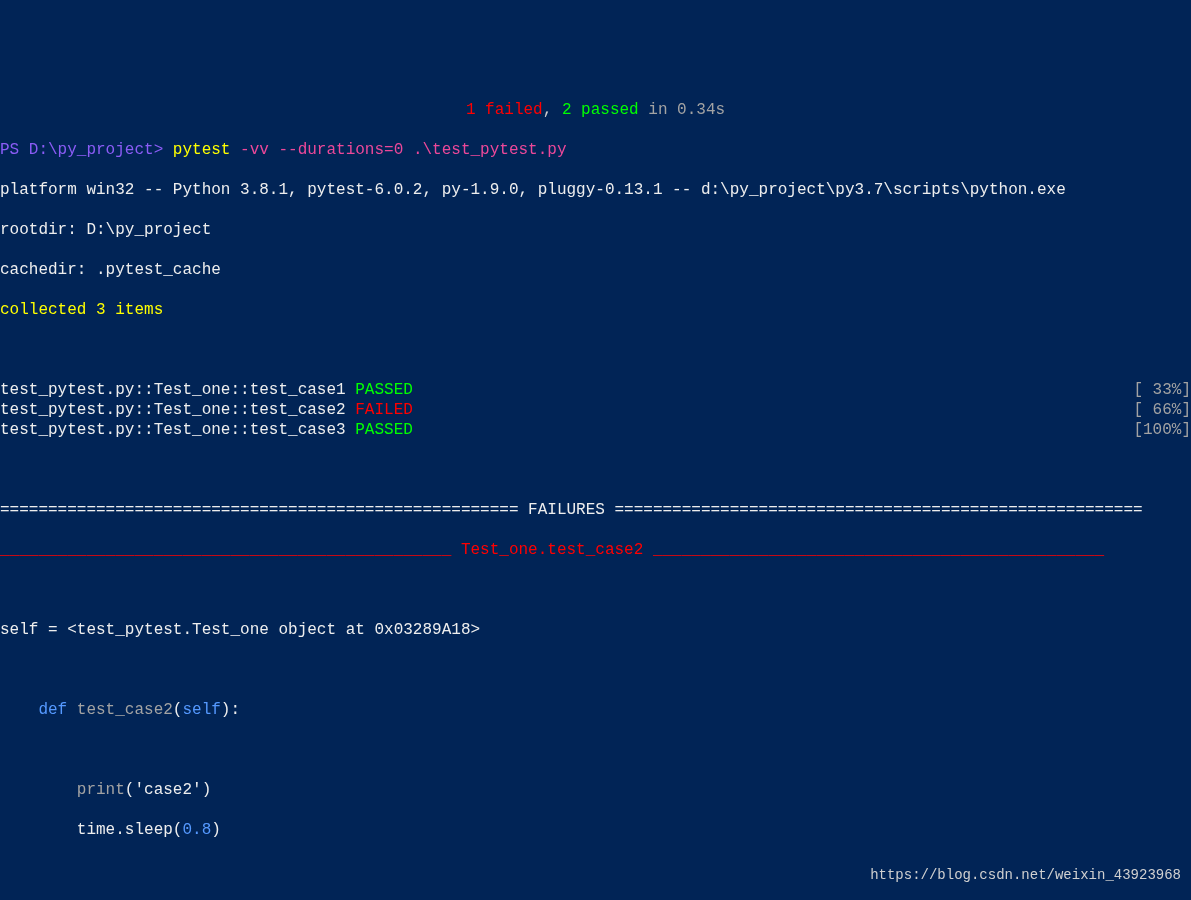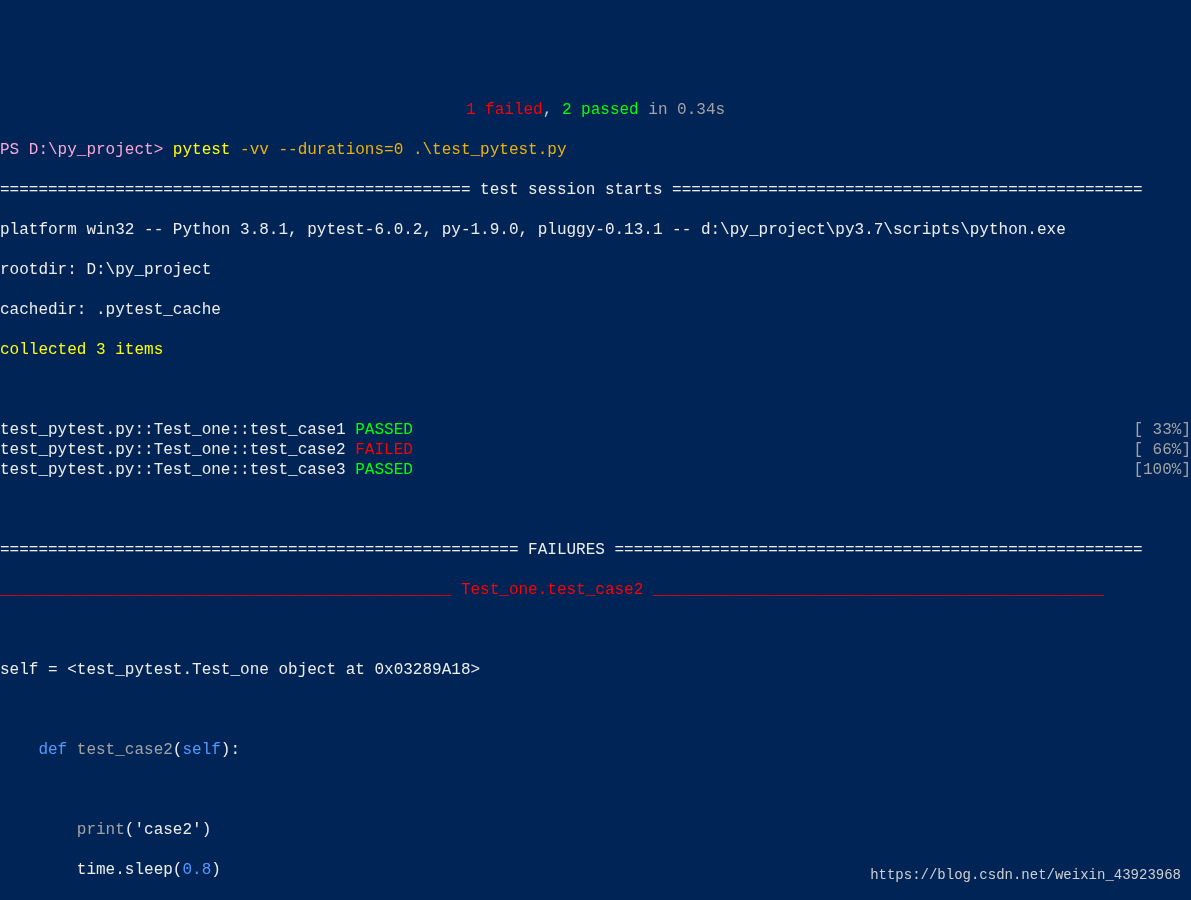--- a/index.html
+++ b/index.html
@@ -12,23 +12,23 @@
       color: #cccccc;
       font-family: "Consolas", "Courier New", monospace;
       font-size: 16px;
       line-height: 20px;
       white-space: pre;
       width: 1191px;
       height: 900px;
       overflow: hidden;
       position: relative;
     }
-    .prompt { color: #f9a8d4; }
+    .prompt { color: #8b5cf6; }
     .cmd { color: #ffff00; }
-    .gray { color: #eab308; }
+    .gray { color: #ec4899; }
     .cyan { color: #a3a3a3; }
     .green { color: #00ff00; }
     .red { color: #ff0000; }
     .blue { color: #5599ff; }
     .white { color: #eeeeee; }
     .result-line {
       display: flex;
       justify-content: space-between;
       width: 1191px;
     }
@@ -43,21 +43,20 @@
     }
   </style>
 </head>
 <body>
 
 
 
 <div>
 <div style="text-align:center;"><span class="red">1 failed</span><span>, </span><span class="green">2 passed</span><span class="cyan"> in 0.34s</span></div>
 <div><span class="prompt">PS D:\py_project&gt; </span><span class="cmd">pytest </span><span class="gray">-vv --durations=0 .\test_pytest.py</span></div>
-<div class="white">================================================= test session starts =================================================</div>
 <div class="white">platform win32 -- Python 3.8.1, pytest-6.0.2, py-1.9.0, pluggy-0.13.1 -- d:\py_project\py3.7\scripts\python.exe</div>
 <div class="white">rootdir: D:\py_project</div>
 <div class="white">cachedir: .pytest_cache</div>
 <div class="cmd">collected 3 items</div>
 <div> </div>
 <div id="results"><div class="result-line"><span><span class="white">test_pytest.py::Test_one::test_case1 </span><span class="green">PASSED</span></span><span class="cyan">[ 33%]</span></div><div class="result-line"><span><span class="white">test_pytest.py::Test_one::test_case2 </span><span class="red">FAILED</span></span><span class="cyan">[ 66%]</span></div><div class="result-line"><span><span class="white">test_pytest.py::Test_one::test_case3 </span><span class="green">PASSED</span></span><span class="cyan">[100%]</span></div></div>
 <div> </div>
 <div class="white">====================================================== FAILURES =======================================================</div>
 <div class="red">_______________________________________________ Test_one.test_case2 _______________________________________________</div>
 <div> </div>

